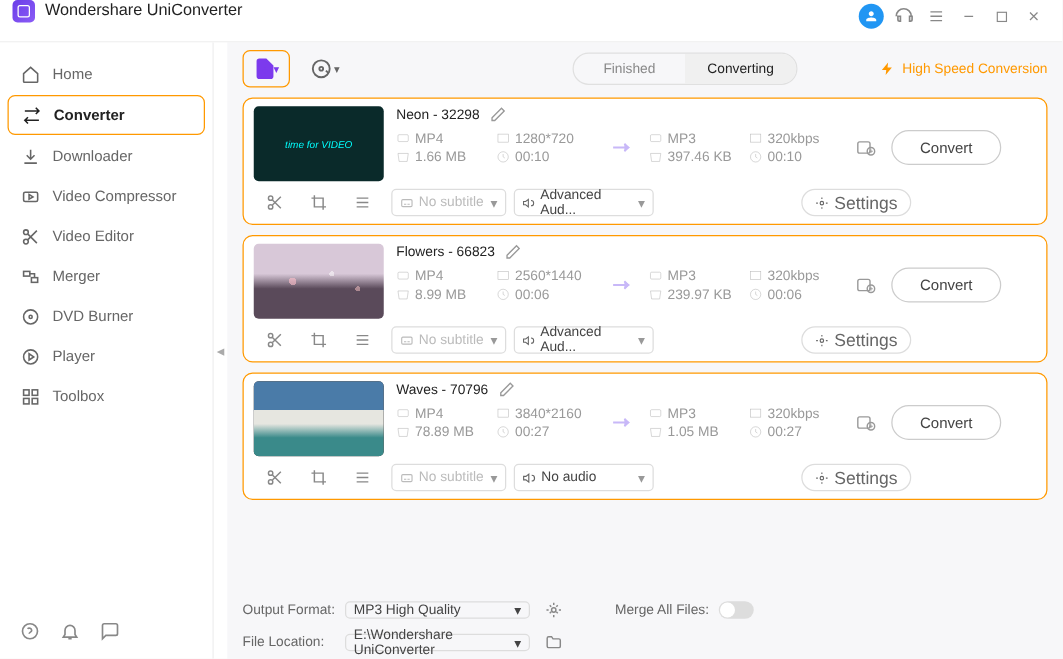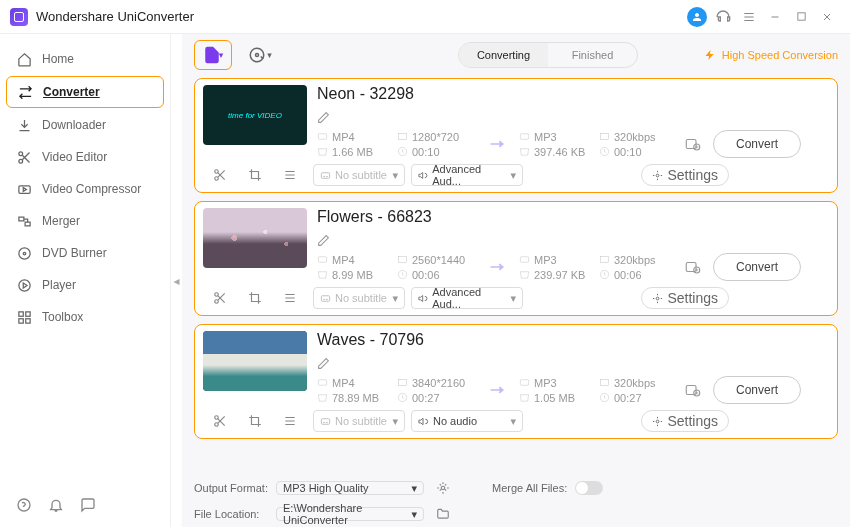--- a/index.html
+++ b/index.html
@@ -1,31 +1,31 @@
 <!DOCTYPE html>
 <html><head>
 <meta charset="utf-8">
 <style>
 * { box-sizing: border-box; margin: 0; padding: 0; font-family: -apple-system, BlinkMacSystemFont, "Segoe UI", Arial, sans-serif; }
 body { width: 850px; height: 527px; background: #f7f7f9; overflow: hidden; font-size: 12px; color: #333; }
 
-.titlebar { height: 34px; background: #fff; display: flex; align-items: center; padding: 0 10px; border-bottom: 1px solid #eee; }
+.titlebar { height: 34px; background: #fff; display: flex; align-items: flex-start; padding: 0 10px; border-bottom: 1px solid #eee; }
 .titlebar .logo { width: 18px; height: 18px; background: linear-gradient(135deg, #6a3de8, #8b5cf6); border-radius: 4px; margin-right: 8px; position: relative; }
 .titlebar .logo::after { content: ''; position: absolute; inset: 4px; border: 1.5px solid #fff; border-radius: 2px; }
 .titlebar .title { font-size: 13px; color: #222; }
 .titlebar .spacer { flex: 1; }
 .titlebar .ticon { width: 26px; height: 26px; display: flex; align-items: center; justify-content: center; color: #888; cursor: pointer; }
 .titlebar .avatar { width: 20px; height: 20px; border-radius: 50%; background: #2196f3; display: flex; align-items: center; justify-content: center; }
 .titlebar .avatar svg { width: 12px; height: 12px; fill: #fff; }
 
 .app-body { display: flex; height: 493px; }
 .sidebar { width: 170px; background: #fff; padding: 10px 6px; display: flex; flex-direction: column; }
 .sidebar .nav-item { display: flex; align-items: center; padding: 7px 10px; border-radius: 6px; color: #666; cursor: pointer; margin-bottom: 2px; }
 .sidebar .nav-item .nicon { width: 16px; height: 16px; margin-right: 10px; display: flex; align-items: center; justify-content: center; }
-.sidebar .nav-item.active { border: 1.5px solid #f90; color: #222; font-weight: 600; text-decoration: underline; }
+.sidebar .nav-item.active { border: 1.5px solid #f90; color: #222; font-weight: 600; }
 .sidebar .bottom-icons { margin-top: auto; display: flex; gap: 14px; padding: 6px 10px 2px; }
 .sidebar .bottom-icons .bicon { width: 18px; height: 18px; color: #888; cursor: pointer; }
 
 .collapse-btn { width: 12px; background: #fff; display: flex; align-items: center; justify-content: center; color: #aaa; cursor: pointer; border-left: 1px solid #f0f0f0; }
 
 .main { flex: 1; background: #f7f7f9; display: flex; flex-direction: column; }
 
 .toolbar { height: 42px; display: flex; align-items: center; padding: 0 12px; gap: 10px; }
 .add-btn { width: 38px; height: 30px; border: 1.5px solid #f90; border-radius: 6px; display: flex; align-items: center; justify-content: center; cursor: pointer; }
 .add-btn svg { stroke: #7c3aed; fill: #7c3aed; }
@@ -40,21 +40,21 @@
 .card .row1 { display: flex; gap: 10px; }
 .thumb { width: 104px; height: 60px; border-radius: 4px; background: #333; flex-shrink: 0; position: relative; overflow: hidden; }
 .thumb.neon { background: #0a2a2a; }
 .thumb.neon::after { content: 'time for VIDEO'; position: absolute; inset: 0; display: flex; align-items: center; justify-content: center; color: #0ff; font-size: 8px; font-style: italic; text-align: center; }
 .thumb.flowers { background: linear-gradient(to bottom, #d8c8d8 40%, #5a4a5a 60%); }
 .thumb.flowers::after { content: ''; position: absolute; inset: 0; background: radial-gradient(circle at 30% 50%, rgba(255,192,203,0.6) 3px, transparent 3px), radial-gradient(circle at 60% 40%, rgba(255,255,255,0.5) 2px, transparent 2px), radial-gradient(circle at 80% 60%, rgba(255,200,200,0.5) 2px, transparent 2px); }
 .thumb.waves::before { content:''; position:absolute; top:0; left:0; right:0; height:40%; background:#4a7ba8; }
 .thumb.waves::after { content:''; position:absolute; bottom:0; left:0; right:0; height:62%; background: linear-gradient(to bottom, #e6e6e0 30%, #3a8a8a 60%); }
 
 .info { flex: 1; display: flex; flex-direction: column; }
-.info .title-row { display: flex; align-items: flex-start; gap: 8px; font-size: 16px; color: #222; margin-bottom: 6px; flex-direction: column; }
+.info .title-row { display: flex; align-items: center; gap: 8px; font-size: 11px; color: #222; margin-bottom: 6px; }
 .info .title-row .rename { color: #999; cursor: pointer; }
 .info .stats { display: flex; align-items: center; gap: 6px; }
 .info .stats .col { width: 74px; display: flex; flex-direction: column; gap: 3px; }
 .info .stats .col.wide { width: 80px; text-align: right; }
 .info .stats .stat { display: flex; align-items: center; gap: 4px; color: #999; font-size: 11px; }
 .stat svg { width: 11px; height: 11px; stroke: #bbb; fill: none; }
 .arrow-conv { width: 30px; display: flex; align-items: center; justify-content: center; }
 .arrow-conv svg { width: 18px; height: 14px; }
 .edit-ico { width: 28px; display: flex; align-items: center; justify-content: center; color: #999; cursor: pointer; }
 .convert-btn { width: 88px; height: 28px; border: 1px solid #ccc; border-radius: 14px; background: #fff; display: flex; align-items: center; justify-content: center; font-size: 12px; color: #444; cursor: pointer; }
@@ -143,35 +143,35 @@
         <span class="nicon">
           <svg width="15" height="15" viewBox="0 0 24 24" fill="none" stroke="currentColor" stroke-width="2">
             <path d="M12 3v12m-5-5l5 5 5-5M4 20h16"></path>
           </svg>
         </span>
         <span>Downloader</span>
       </div>
     <div class="nav-item">
         <span class="nicon">
           <svg width="15" height="15" viewBox="0 0 24 24" fill="none" stroke="currentColor" stroke-width="2">
+            <rect x="3" y="6" width="18" height="12" rx="2"></rect>
+            <path d="M10 9l5 3-5 3z"></path>
+          </svg>
+        </span>
+        <span>Video Compressor</span>
+      </div>
+    <div class="nav-item">
+        <span class="nicon">
+          <svg width="15" height="15" viewBox="0 0 24 24" fill="none" stroke="currentColor" stroke-width="2">
             <circle cx="6" cy="6" r="3"></circle>
             <circle cx="6" cy="18" r="3"></circle>
             <path d="M20 4L8.5 15.5M20 20L8.5 8.5"></path>
           </svg>
         </span>
         <span>Video Editor</span>
-      </div>
-    <div class="nav-item">
-        <span class="nicon">
-          <svg width="15" height="15" viewBox="0 0 24 24" fill="none" stroke="currentColor" stroke-width="2">
-            <rect x="3" y="6" width="18" height="12" rx="2"></rect>
-            <path d="M10 9l5 3-5 3z"></path>
-          </svg>
-        </span>
-        <span>Video Compressor</span>
       </div>
     <div class="nav-item">
         <span class="nicon">
           <svg width="15" height="15" viewBox="0 0 24 24" fill="none" stroke="currentColor" stroke-width="2">
             <rect x="3" y="5" width="8" height="6"></rect>
             <rect x="13" y="13" width="8" height="6"></rect>
             <path d="M11 8h6v5"></path>
           </svg>
         </span>
         <span>Merger</span>
@@ -238,22 +238,22 @@
         </div>
       <div class="dvd-btn">
           <svg width="18" height="18" viewBox="0 0 24 24" fill="none" stroke="currentColor" stroke-width="2">
             <circle cx="12" cy="12" r="9"></circle>
             <circle cx="12" cy="12" r="2"></circle>
             <path d="M17 14l3 3"></path>
           </svg>
           <span style="font-size:9px;margin-left:1px">▾</span>
         </div>
       <div class="tab-seg">
+        <div class="seg">Finished</div>
         <div class="seg active">Converting</div>
-        <div class="seg">Finished</div>
       </div>
       <div class="hsc">
           <svg width="12" height="12" viewBox="0 0 24 24" fill="#f90">
             <path d="M13 2L3 14h7l-1 8 10-12h-7l1-8z"></path>
           </svg>
           <span>High Speed Conversion</span>
         </div>
     </div>
 
     <div class="list" id="list">

